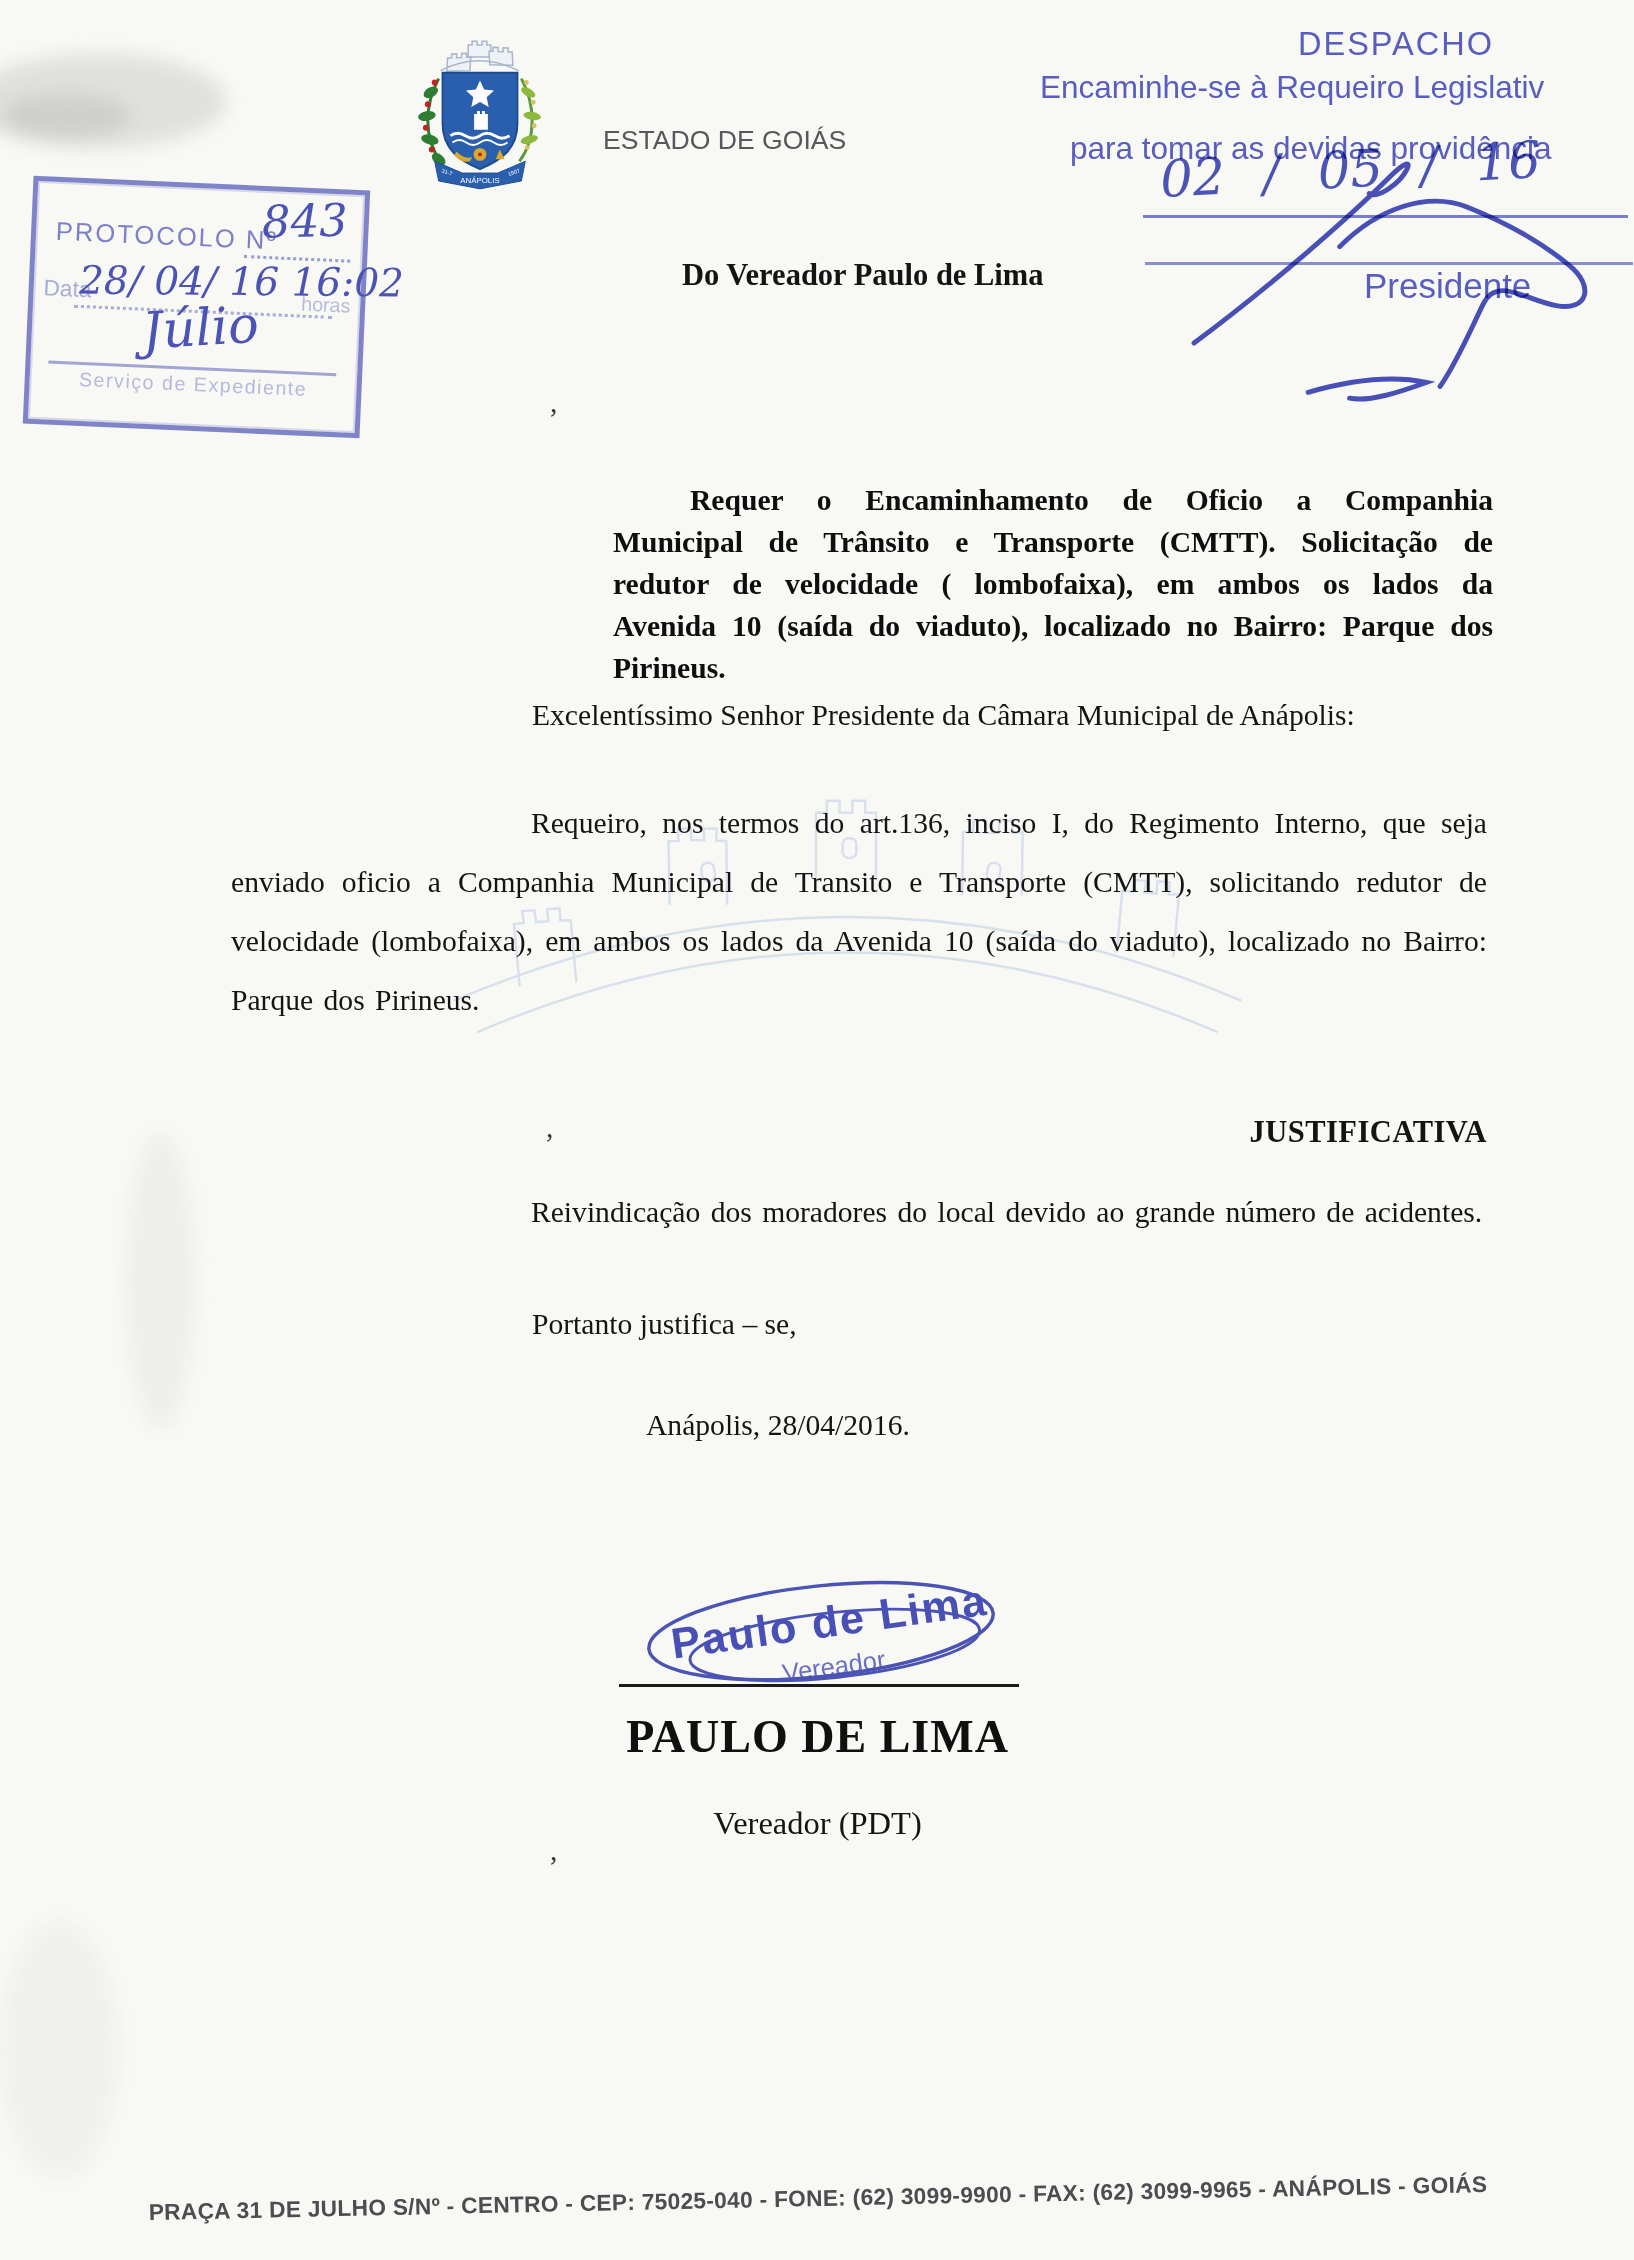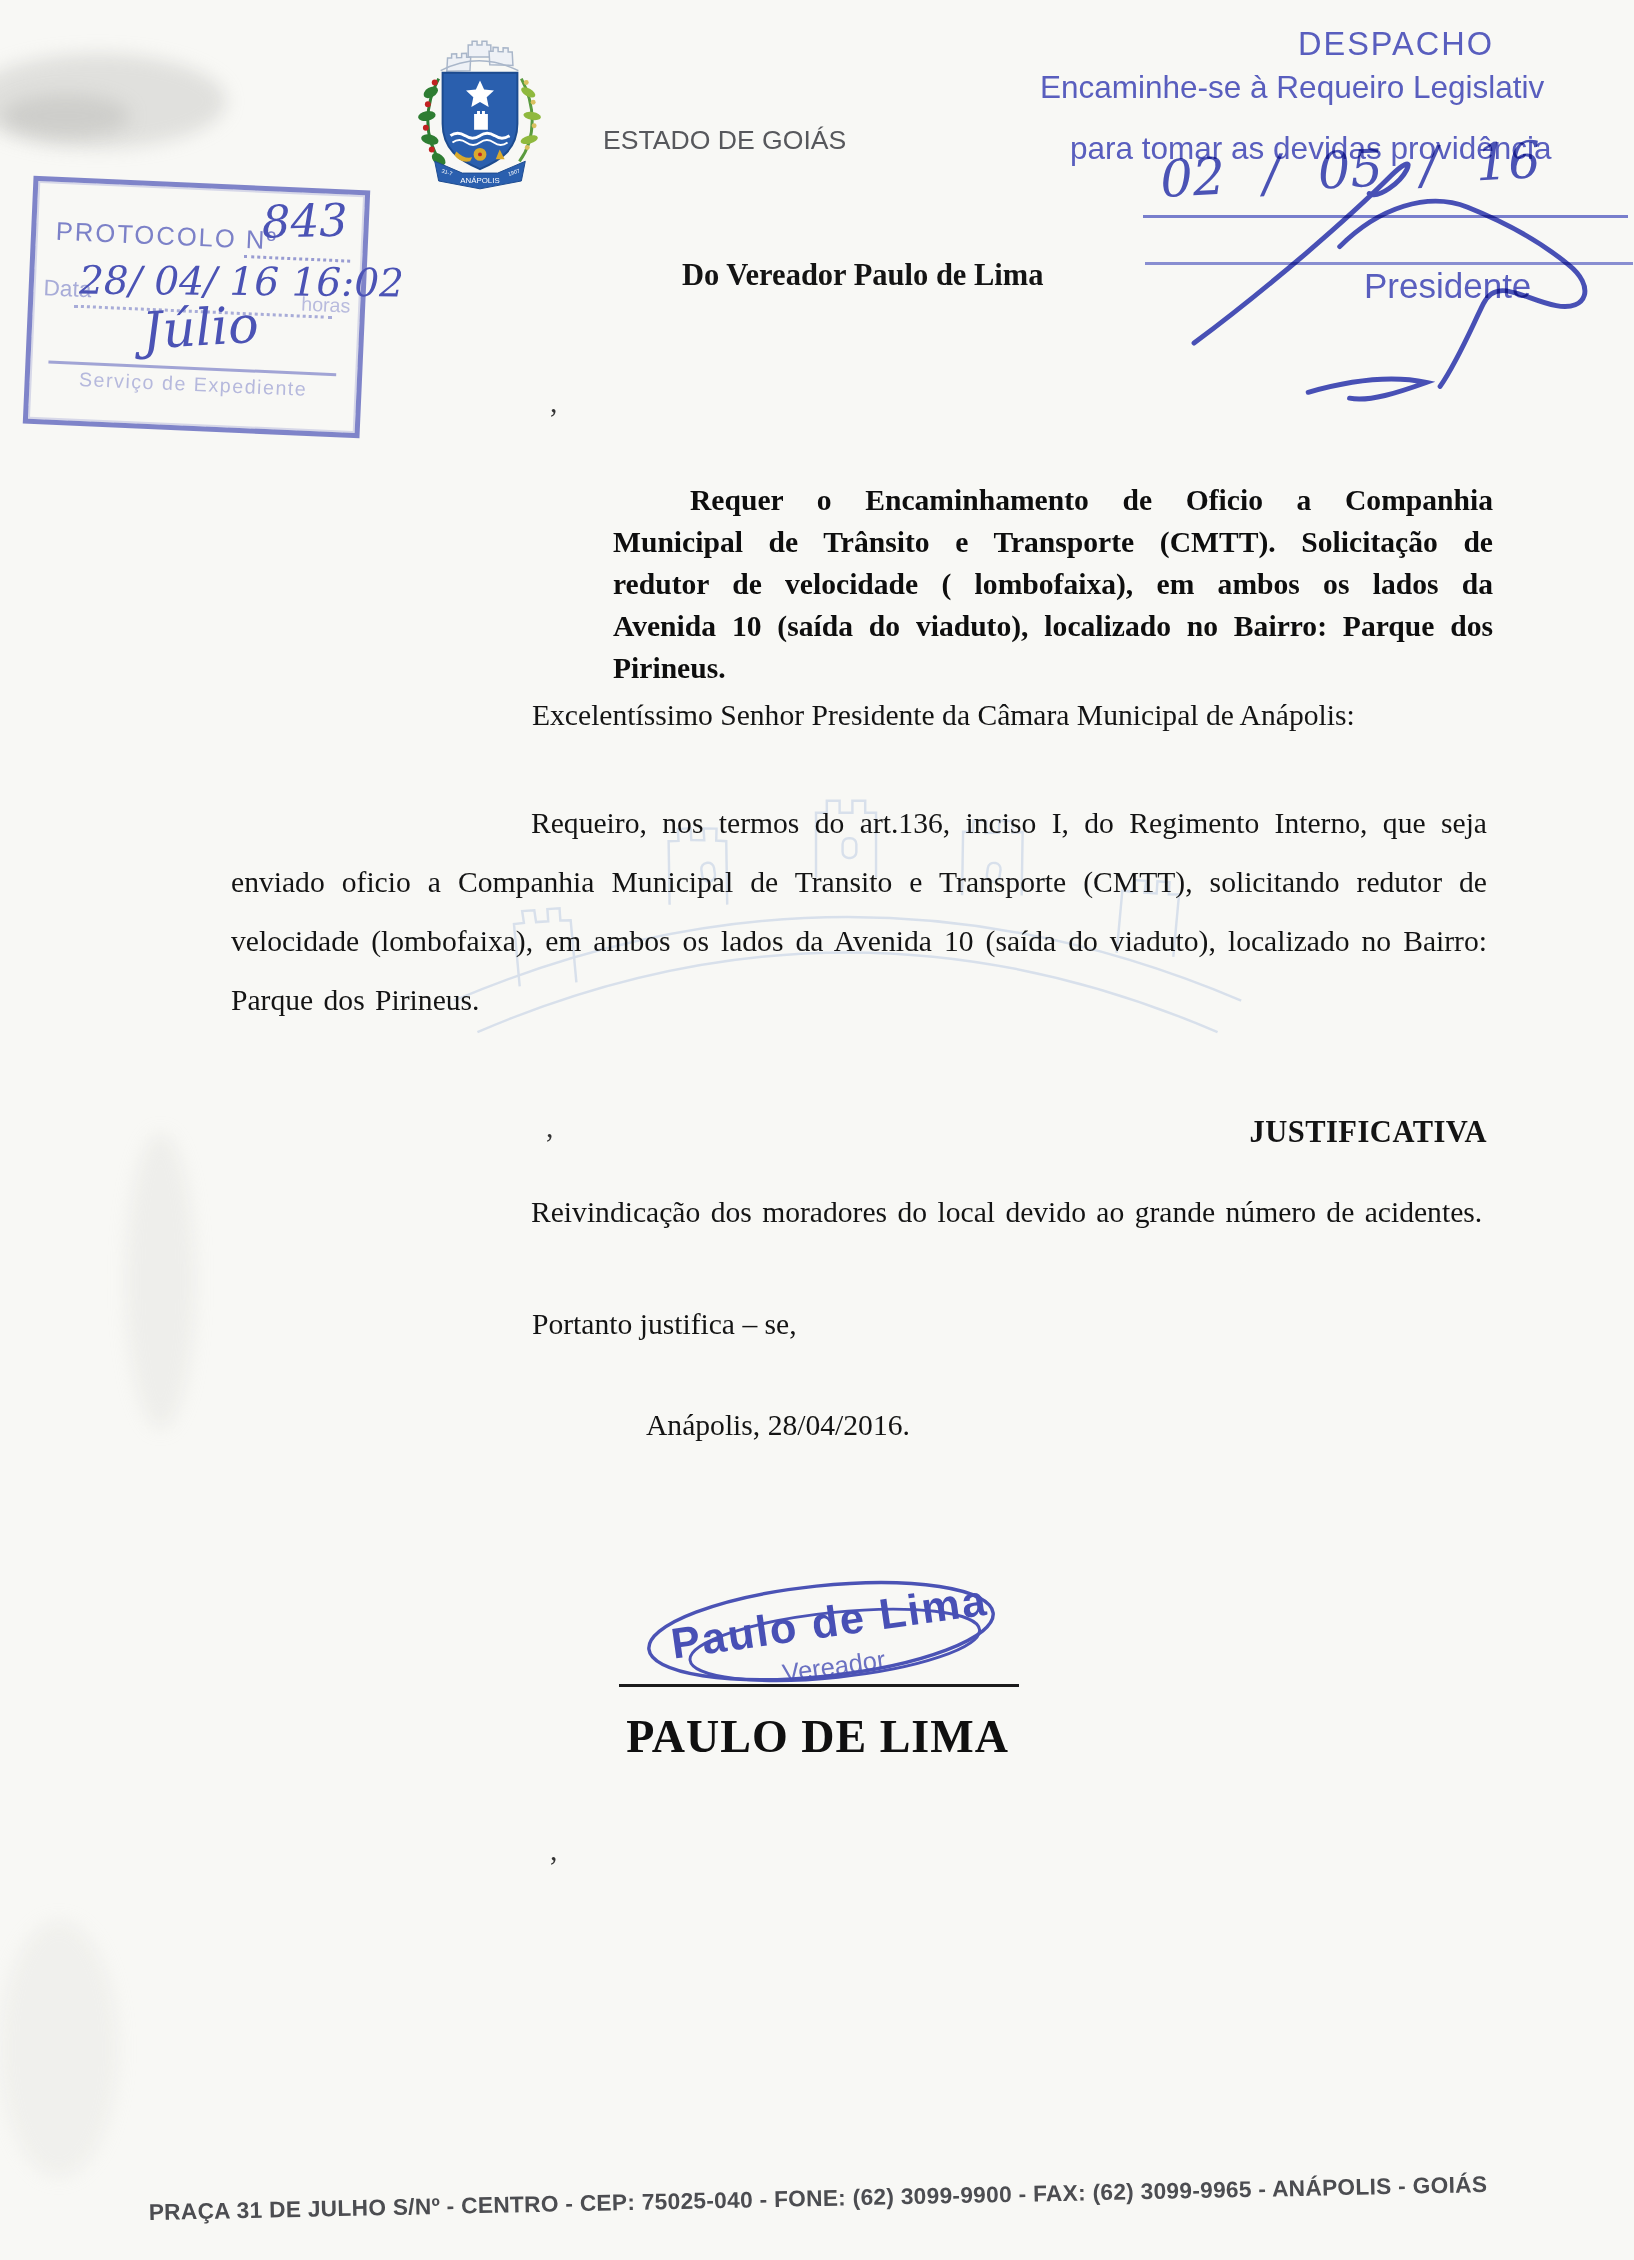--- a/index.html
+++ b/index.html
@@ -226,18 +226,19 @@
   <div class="abs" id="dateline">Anápolis, 28/04/2016.</div>
 
   <svg class="abs" id="oval-stamp" width="374" height="118" viewBox="0 0 380 120" fill="none">
     <ellipse cx="188" cy="52" rx="176" ry="46" stroke="#4d55bd" stroke-width="3.5" transform="rotate(-6 188 52)"></ellipse>
     <ellipse cx="202" cy="66" rx="148" ry="33" stroke="#4d55bd" stroke-width="3" transform="rotate(-6 202 66)"></ellipse>
     <text x="38" y="80" font-family="Liberation Sans, sans-serif" font-weight="bold" font-size="44" fill="#4a52bd" letter-spacing="2" transform="rotate(-8 38 80)">Paulo de Lima</text>
     <text x="150" y="104" font-family="Liberation Sans, sans-serif" font-size="26" fill="#4a52bd" opacity=".8" transform="rotate(-8 150 104)">Vereador</text>
   </svg>
   <div class="abs" id="sig-line"></div>
   <div class="abs" id="sig-name">PAULO DE LIMA</div>
+  <div class="abs" id="sig-role">Vereador (PDT)</div>
   <span class="abs comma c3">,</span>
 
   <div class="abs" id="footer">PRAÇA 31 DE JULHO S/Nº - CENTRO - CEP: 75025-040 - FONE: (62) 3099-9900 - FAX: (62) 3099-9965 - ANÁPOLIS - GOIÁS</div>
 
 </div>
 
 
 </body></html>

